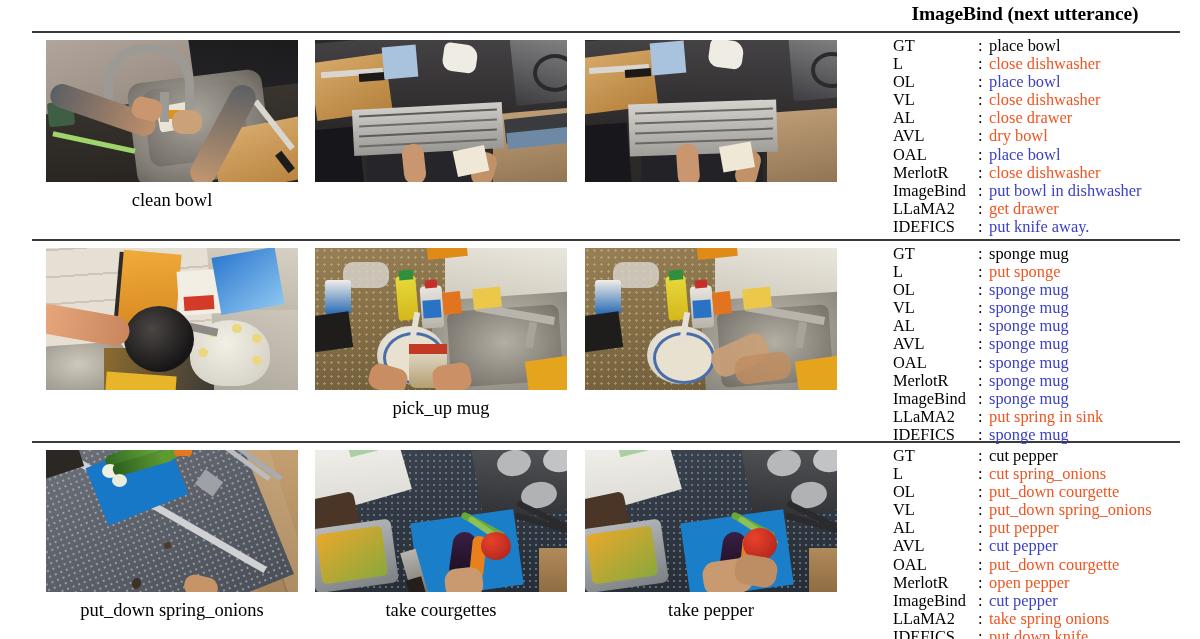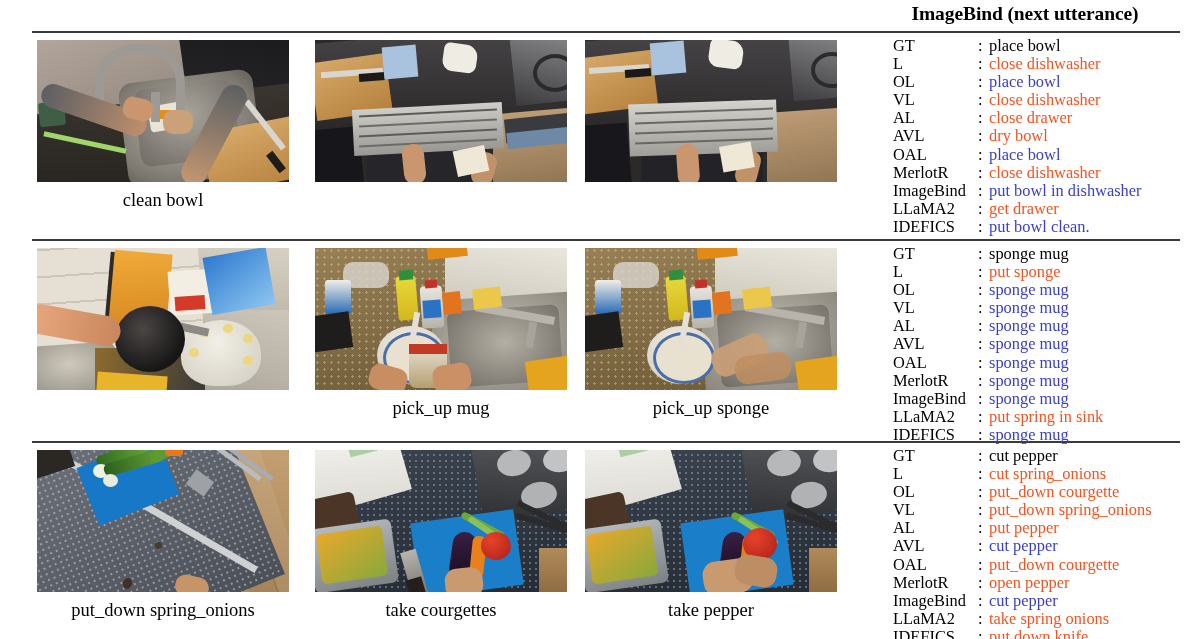--- a/index.html
+++ b/index.html
@@ -67,21 +67,21 @@
   .row-0 { top: 33px;  height: 206px; }
   .row-1 { top: 241px; height: 200px; }
   .row-2 { top: 443px; height: 196px; }
 
   
   .cell {
     position: absolute;
     top: 7px;
     width: 252px;
   }
-  .cell-0 { left: 37px; }
+  .cell-0 { left: 46px; }
   .cell-1 { left: 315px; }
   .cell-2 { left: 585px; }
 
   .thumb {
     position: relative;
     width: 252px;
     height: 142px;
     overflow: hidden;
     background: #2c2a28;
   }
@@ -446,21 +446,21 @@
           <span class="pred-text c-blue">put bowl in dishwasher</span>
         </div>
       <div class="pred-line">
           <span class="pred-model">LLaMA2</span>
           <span class="pred-colon">:</span>
           <span class="pred-text c-orange">get drawer</span>
         </div>
       <div class="pred-line">
           <span class="pred-model">IDEFICS</span>
           <span class="pred-colon">:</span>
-          <span class="pred-text c-blue">put bowl clean.</span>
+          <span class="pred-text c-blue">put knife away.</span>
         </div>
     </div>
   </div>
 
   <div class="row row-1">
 
     <div class="cell cell-0">
       <div class="thumb">
         <div class="layer s4-cnt"></div>
           <div class="layer s4-cnt2"></div>
@@ -538,21 +538,20 @@
           <div class="layer s5-b2l"></div>
           <div class="layer s5-b2c"></div>
         <div class="layer s5-b3"></div>
         <div class="layer s5-yel"></div>
         <div class="layer s5-bowl"></div>
           <div class="layer s5-bowlr"></div>
         <div class="layer s5-spoon"></div>
         <div class="layer s6-hL"></div>
           <div class="layer s6-hR"></div>
       </div>
-      <div class="caption">pick_up sponge</div>
     </div>
 
     <div class="pred">
       <div class="pred-line">
           <span class="pred-model">GT</span>
           <span class="pred-colon">:</span>
           <span class="pred-text c-black">sponge mug</span>
         </div>
       <div class="pred-line">
           <span class="pred-model">L</span>

